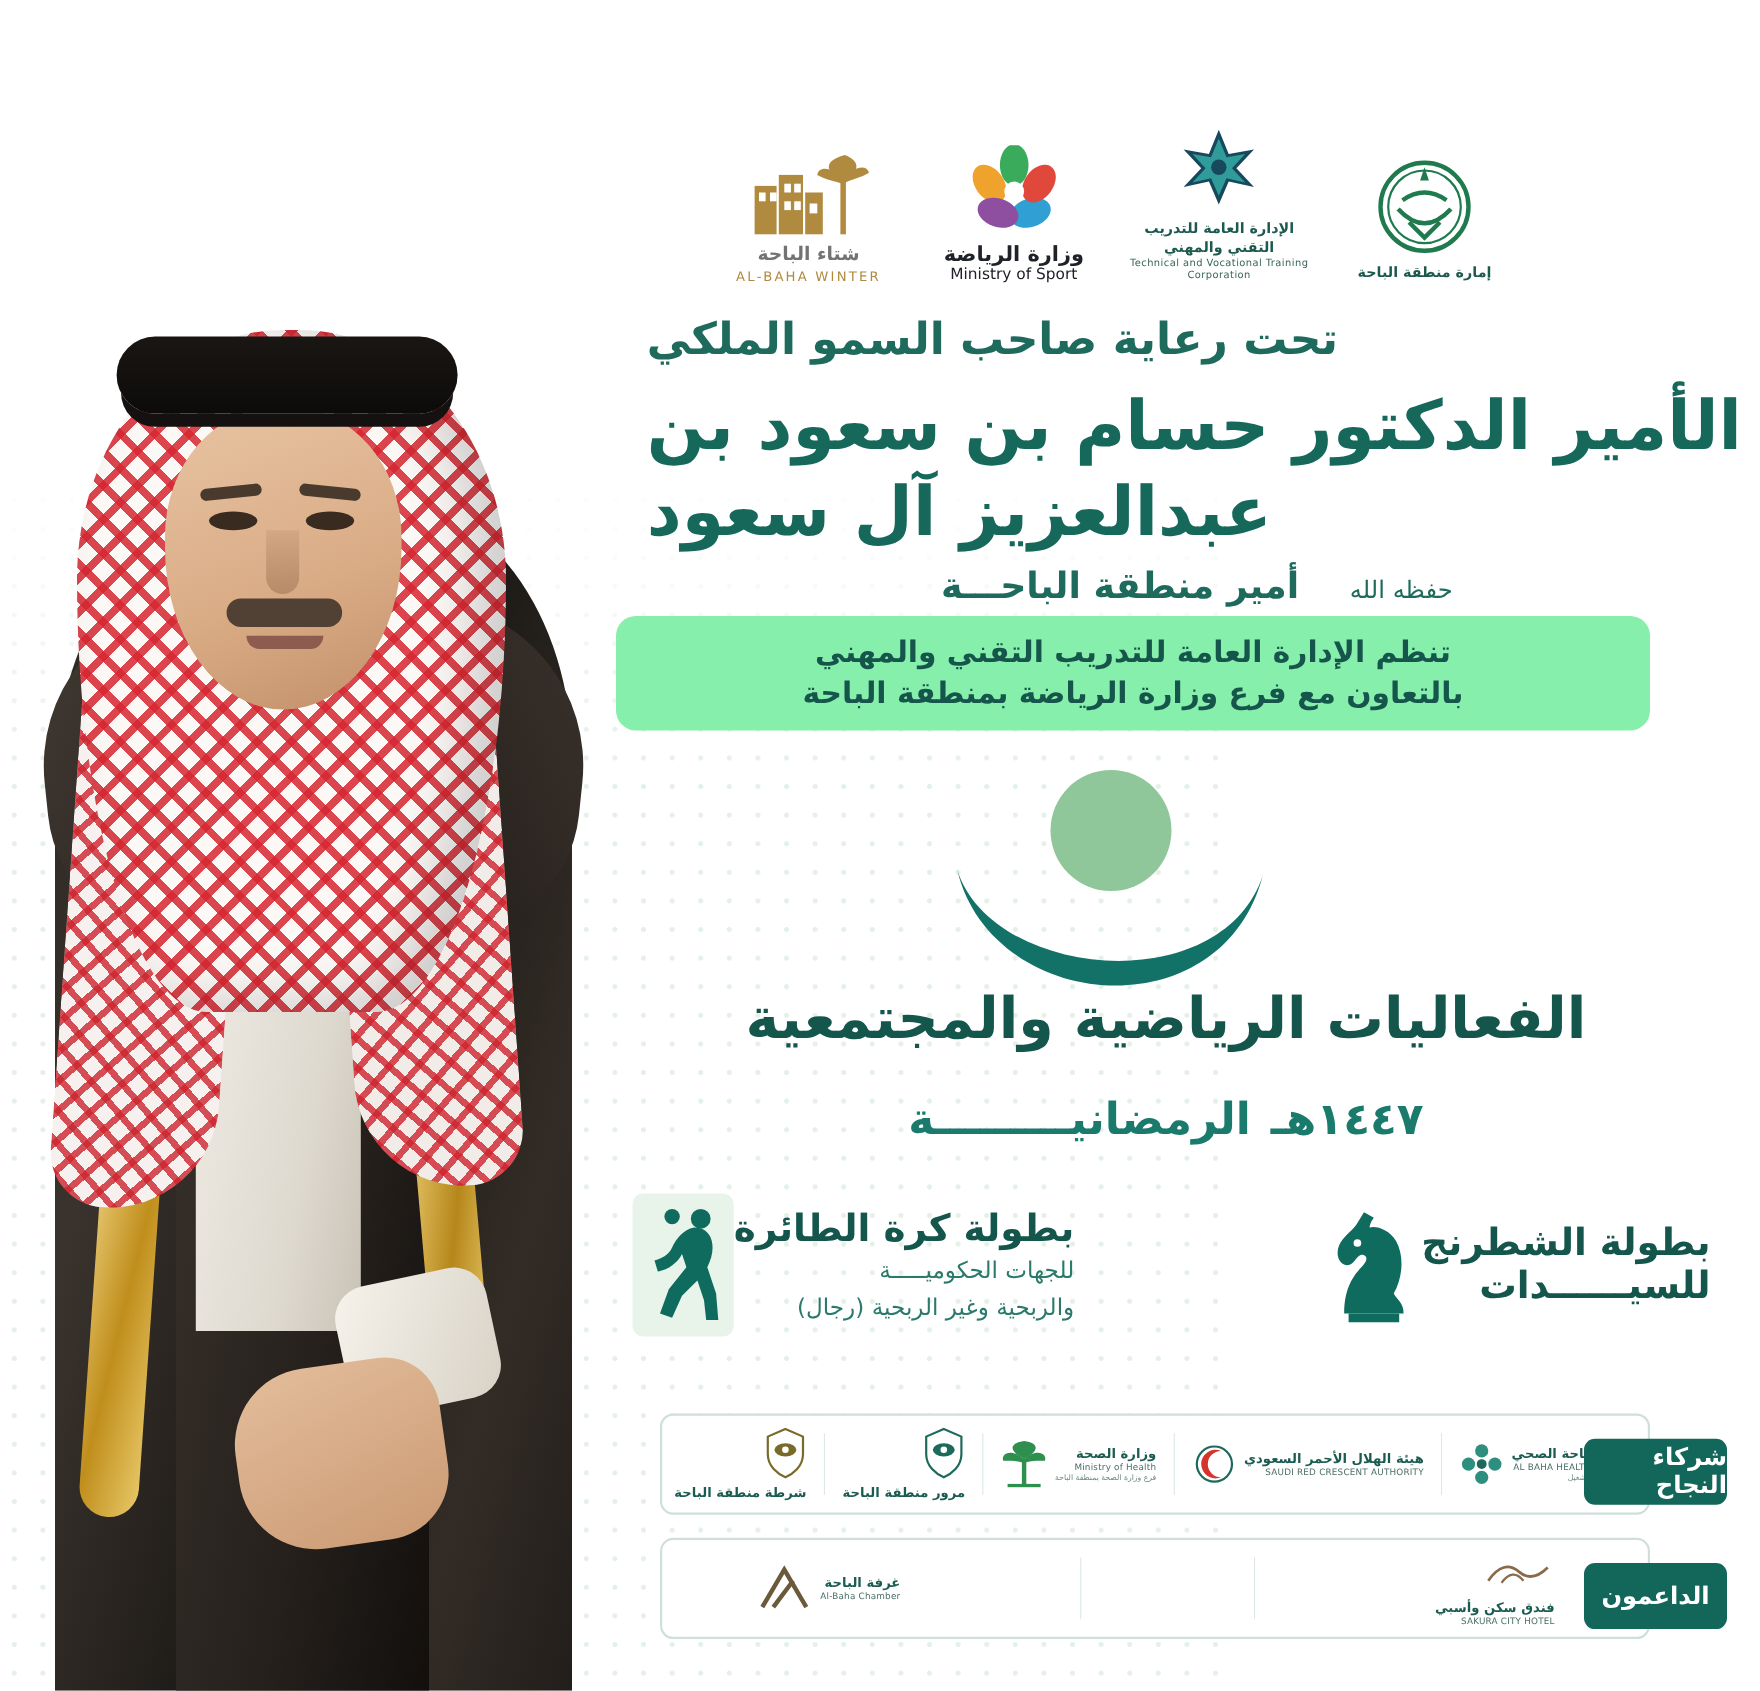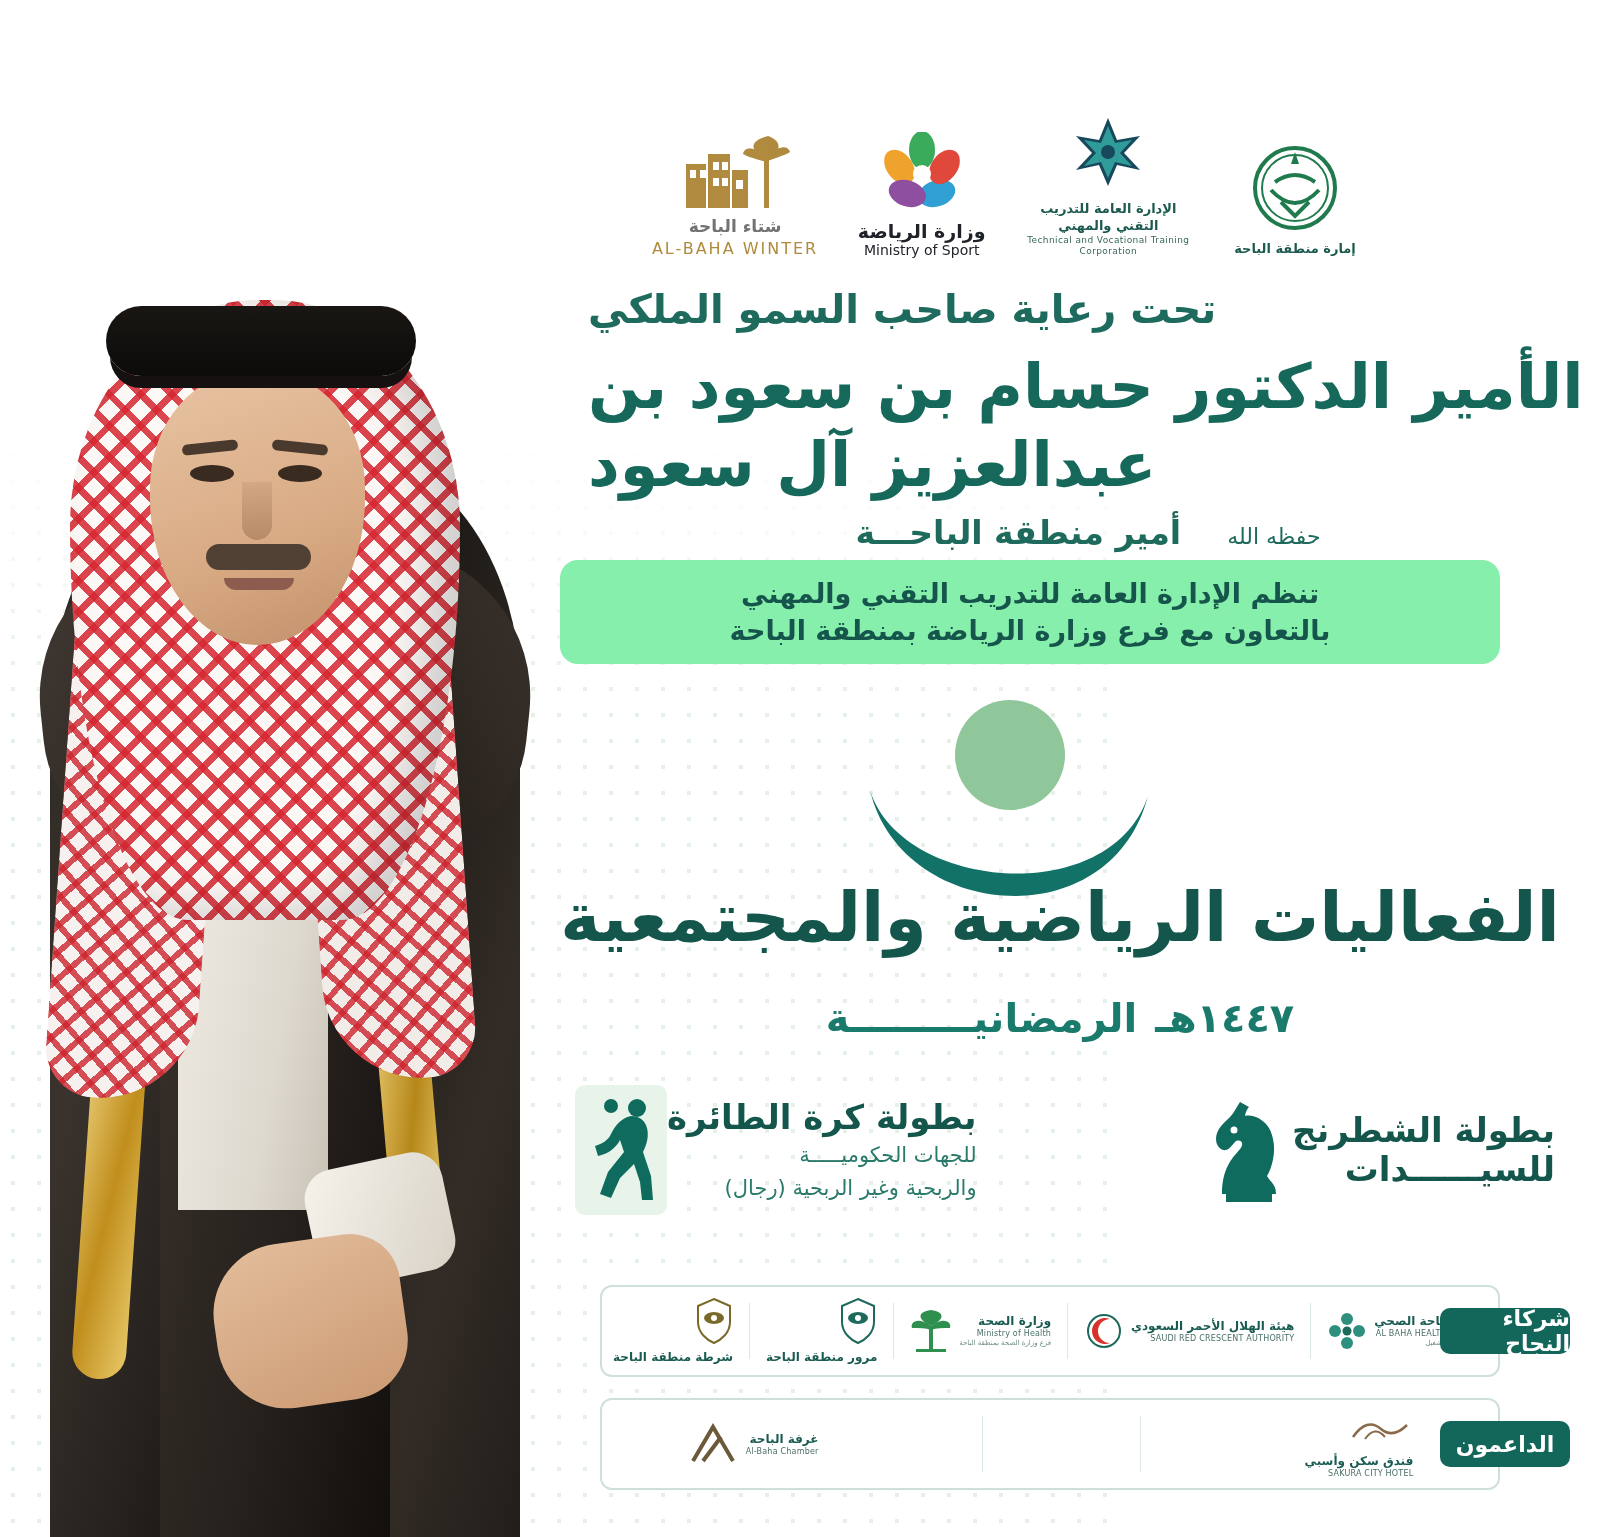--- a/index.html
+++ b/index.html
@@ -158,21 +158,21 @@
   .logos-row {
     position: absolute; left: 650px; top: 78px; width: 730px; height: 180px;
     display: flex; flex-direction: row-reverse; align-items: flex-end; justify-content: space-between;
     gap: 10px;
   }
   .logo-item { width: 170px; text-align: center; }
   .logo-art { height: 92px; display:flex; align-items:flex-end; justify-content:center; }
   .logo-txt-ar { font-size: 13px; color:#1c5a4f; font-weight: bold; line-height:1.3; margin-top:5px;}
   .logo-txt-en { font-size: 9px; color:#36655c; letter-spacing:.4px; line-height:1.3;}
   .logo-gold-ar { font-size: 17px; color:#737373; font-weight:bold; }
-  .logo-gold-en { font-size: 16px; color:#b08a3e; letter-spacing: 2px; margin-top:3px;}
+  .logo-gold-en { font-size: 12px; color:#b08a3e; letter-spacing: 2px; margin-top:3px;}
   .ministry-ar { font-size: 19px; color:#20222a; font-weight:bold;}
   .ministry-en { font-size: 14px; color:#20222a;}
 
   
   .patronage {
     position: absolute; top: 286px; left: 588px; width: 1000px;
     text-align: left;
   }
   .patronage-line1 { font-size: 40px; font-weight: bold; color:#1e6b5e; letter-spacing: 0px; }
   .prince-name {
@@ -205,22 +205,22 @@
     position:absolute; top: 690px; left: 860px; width: 300px; height: 230px;
   }
   .smile-dot {
     position:absolute; left: 95px; top: 10px; width: 110px; height: 110px;
     border-radius: 50%;
     background: #8fc79a;
   }
 
   
   .main-title {
-    position: absolute; top: 878px; left: 560px; width: 1000px; text-align:center;
-    font-size: 68px; font-weight: bold; color:#14564c;
+    position: absolute; top: 897px; left: 560px; width: 1000px; text-align:center;
+    font-size: 52px; font-weight: bold; color:#14564c;
   }
   .main-sub {
     position: absolute; top: 995px; left: 560px; width: 1000px; text-align:center;
     display:flex; justify-content:center; align-items:baseline; gap: 18px;
     font-size: 40px; font-weight: bold; color:#1a7a6c;
   }
 
   
   .tournaments {
     position: absolute; top: 1065px; left: 575px; width: 980px; height: 170px;
@@ -243,21 +243,21 @@
   
   .strip {
     position:absolute; left: 600px; width: 900px; height: 92px;
     border: 2px solid #cfe0dc; border-radius: 12px;
     display:flex; flex-direction: row; align-items:center; justify-content: space-around;
     background: #ffffff;
   }
   .strip.partners { top: 1285px; }
   .strip.supporters { top: 1398px; }
   .strip-label {
-    position:absolute; width: 130px; height: 46px;
+    position:absolute; width: 130px; height: 60px;
     background: #12665a; color:#fff; border-radius: 10px;
     display:flex; align-items:center; justify-content:center;
     font-size: 22px; font-weight:bold;
   }
   .strip-label.partners { top: 1308px; left: 1440px; }
   .strip-label.supporters { top: 1421px; left: 1440px; }
   .plogo { display:flex; flex-direction: row-reverse; align-items:center; gap:7px; padding: 0 6px;}
   .plogo-txt { text-align:right; line-height:1.25; }
   .plogo-ar { font-size: 12px; font-weight:bold; color:#1b5c52; }
   .plogo-en { font-size: 8px; color:#4b6f68; letter-spacing:.2px;}

